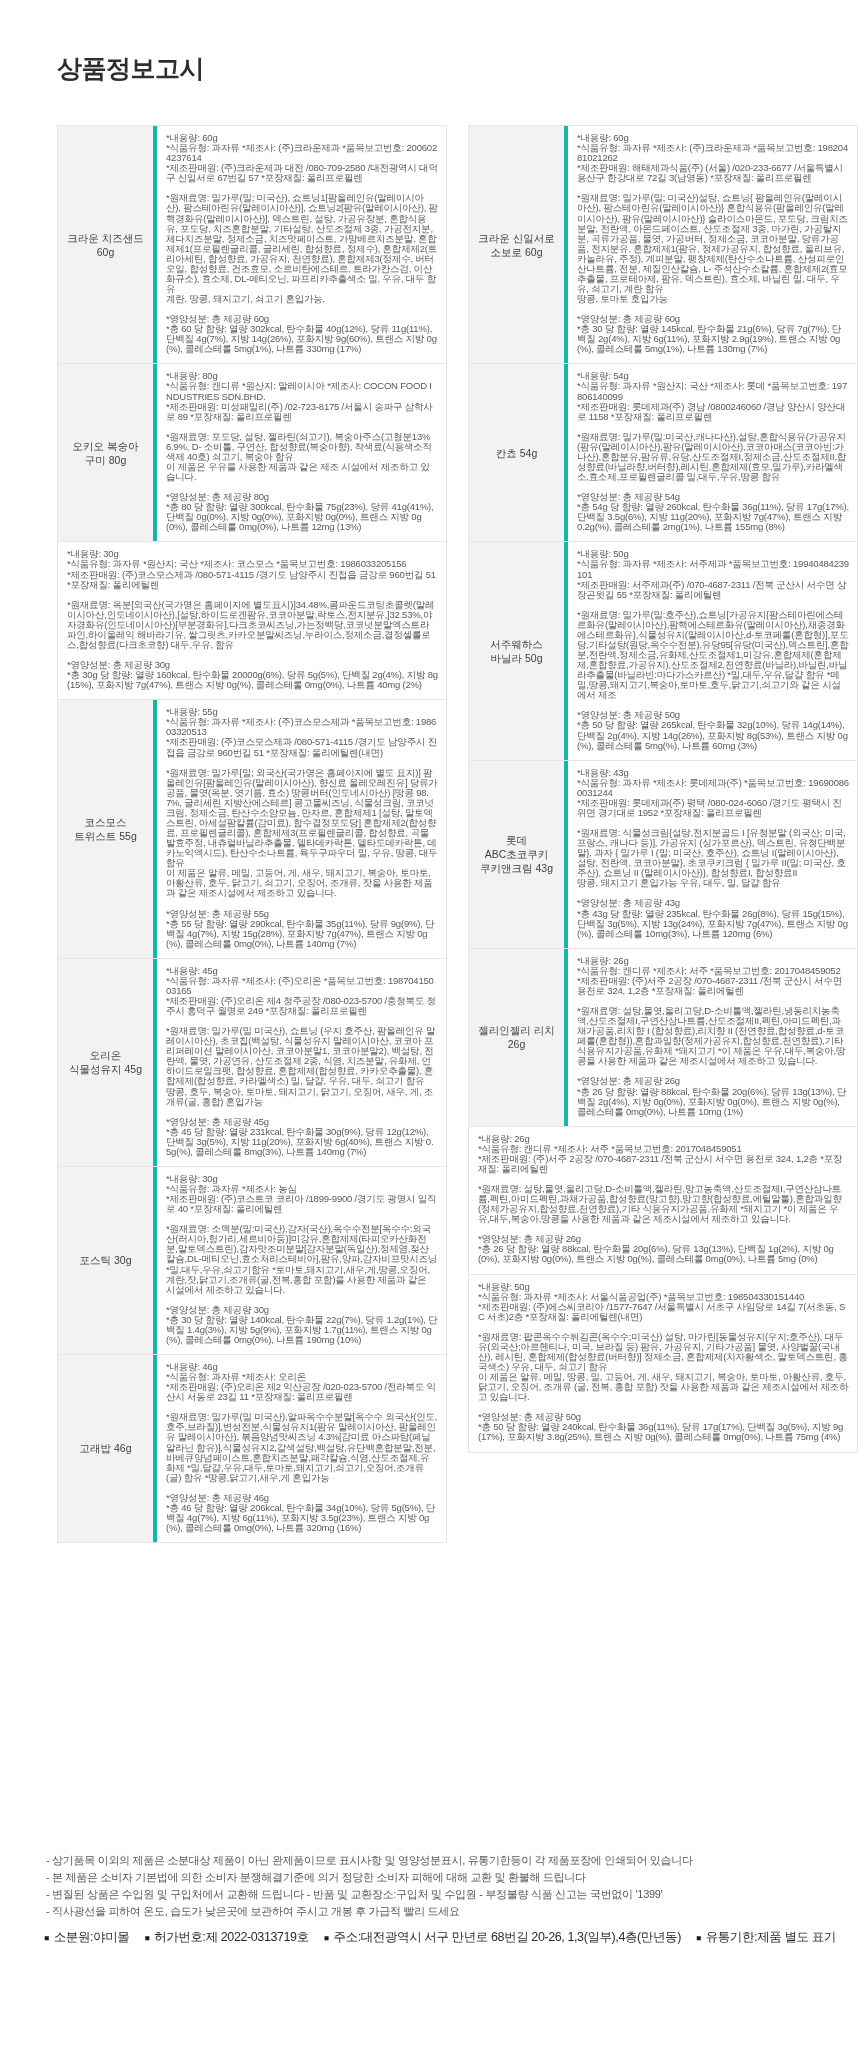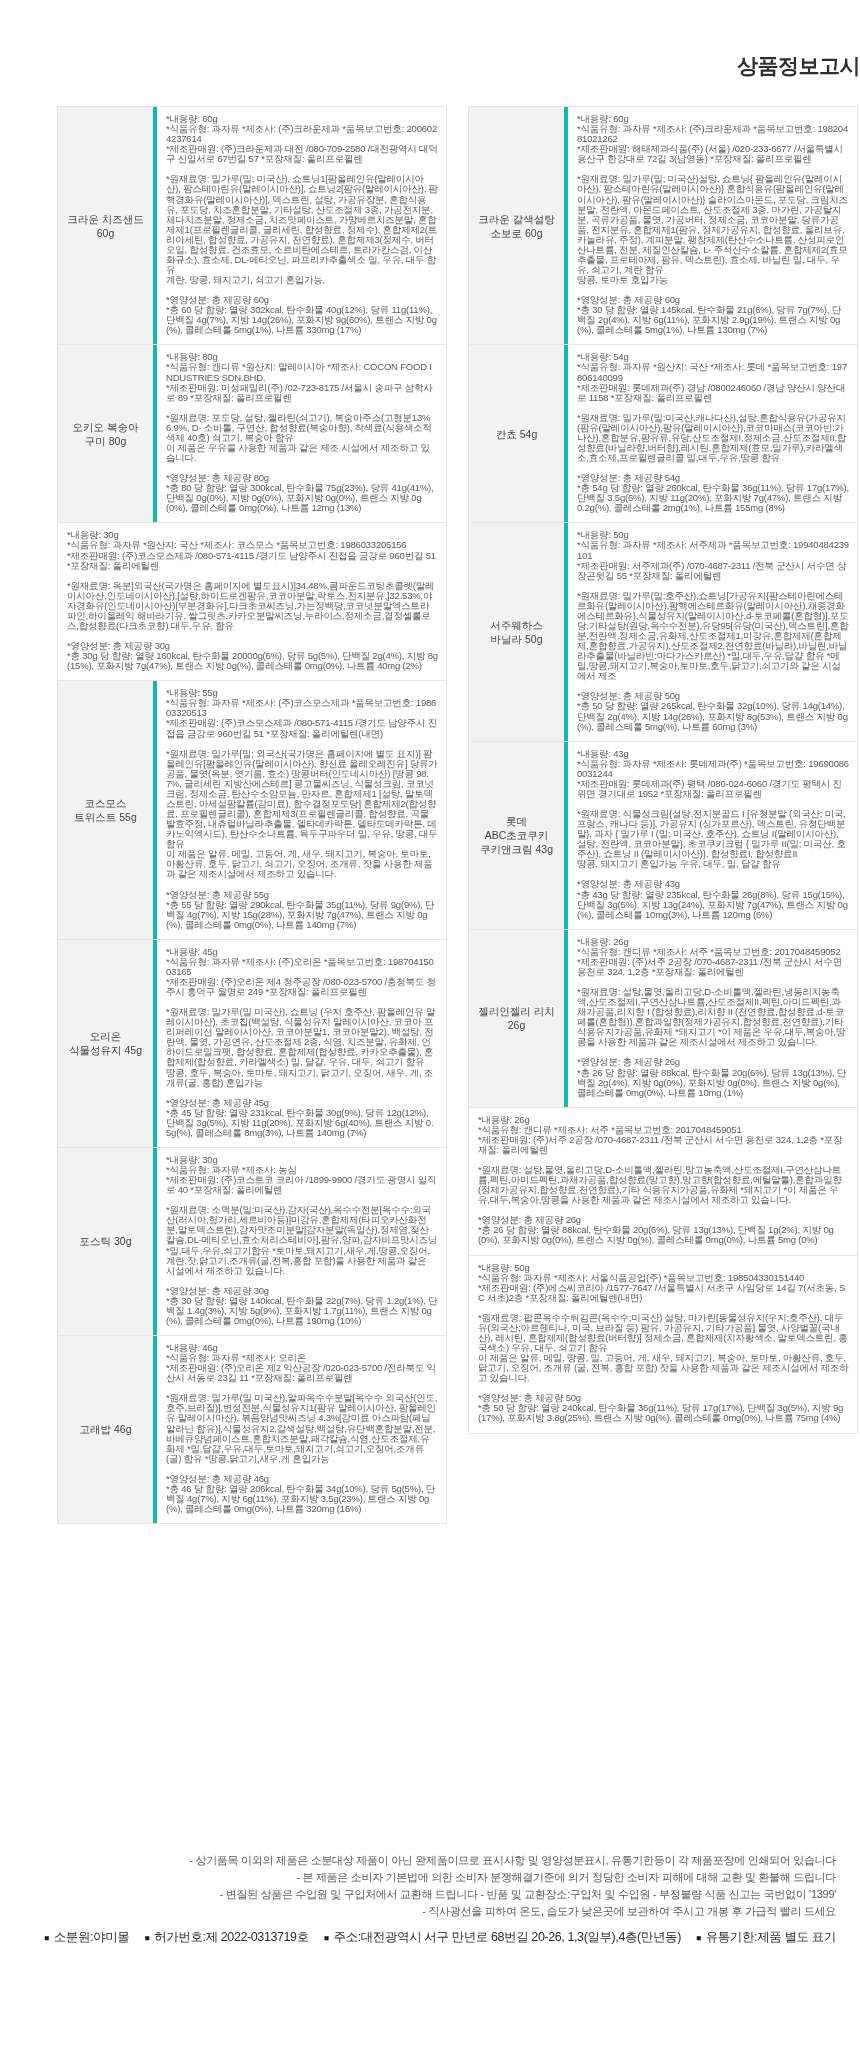--- a/index.html
+++ b/index.html
@@ -5,26 +5,25 @@
   html,body{margin:0;padding:0;background:#ffffff;}
   .page{
     position:relative;
     width:860px;height:2057px;
     overflow:hidden;
     background:#ffffff;
     font-family:"Liberation Sans","DejaVu Sans",sans-serif;
     box-sizing:border-box;
   }
   .title{
-    margin:52px 0 26px 57px;
-    font-size:21px;
+    margin:52px 0 40px 57px;
+    font-size:25px;
     font-weight:700;
     color:#2e2e2e;
     letter-spacing:-0.5px;
-    text-align:right;
   }
   .tables{
     display:flex;
     gap:21px;
     margin-left:57px;
     align-items:flex-start;
   }
   .ptable{
     width:390px;
     box-sizing:border-box;
@@ -57,21 +56,20 @@
     word-break:break-all;
   }
   .notes{
     position:absolute;
     left:46px;top:1852px;
     width:790px;
     font-size:11px;
     line-height:17px;
     color:#575757;
     letter-spacing:-0.3px;
-    text-align:right;
   }
   .bottom-bar{
     position:absolute;
     left:44px;top:1929px;
     width:800px;
     display:flex;
     gap:15px;
     align-items:baseline;
     font-size:12.5px;
     color:#2b2b2b;
@@ -166,21 +164,21 @@
 *제조판매원: (주)오리온 제2 익산공장 /020-023-5700 /전라북도 익산시 서동로 23길 11 *포장재질: 폴리프로필렌
 
 *원재료명: 밀가루(밀 미국산),알파옥수수분말[옥수수 외국산(인도,호주,브라질)],변성전분,식물성유지1(팜유 말레이시아산, 팜올레인유 말레이시아산), 볶음양념맛씨즈닝 4.3%[감미료 아스파탐(페닐알라닌 함유)],식물성유지2,갈색설탕,백설탕,유단백혼합분말,전분,바베큐양념페이스트,혼합치즈분말,패각칼슘,식염,산도조절제,유화제 *밀,달걀,우유,대두,토마토,돼지고기,쇠고기,오징어,조개류(굴) 함유 *땅콩,닭고기,새우,게 혼입가능
 
 *영양성분: 총 제공량 46g
 *총 46 당 함량: 열량 206kcal, 탄수화물 34g(10%), 당류 5g(5%), 단백질 4g(7%), 지방 6g(11%), 포화지방 3.5g(23%), 트랜스 지방 0g(%), 콜레스테롤 0mg(0%), 나트륨 320mg (16%)</div>
         </div>
       </div>
     <div class="ptable">
         <div class="prow">
-          <div class="pname">크라운 갈색설탕 소보로 60g</div>
+          <div class="pname">크라운 신일서로 소보로 60g</div>
           <div class="pdetails">*내용량: 60g
 *식품유형: 과자류 *제조사: (주)크라운제과 *품목보고번호: 19820481021262
 *제조판매원: 해태제과식품(주) (서울) /020-233-6677 /서울특별시 용산구 한강대로 72길 3(남영동) *포장재질: 폴리프로필렌
 
 *원재료명: 밀가루(밀; 미국산)설탕, 쇼트닝{ 팜올레인유(말레이시아산), 팜스테아린유(말레이시아산)} 혼합식용유(팜올레인유(말레이시아산), 팜유(말레이시아산)} 슬라이스아몬드, 포도당, 크림치즈분말, 전란액, 아몬드페이스트, 산도조절제 3종, 마가린, 가공탈지분, 곡류가공품, 물엿, 가공버터, 정제소금, 코코아분말, 당류가공품, 전지분유, 혼합제제1(팜유, 정제가공유지, 합성향료, 올리브유, 카놀라유, 주정), 계피분말, 팽창제제(탄산수소나트륨, 산성피로인산나트륨, 전분, 제질인산칼슘, L- 주석산수소칼륨, 혼합제제2(효모추출물, 프로테아제, 팜유, 덱스트린), 효소제, 바닐린 밀, 대두, 우유, 쇠고기, 계란 함유
 땅콩, 토마토 호입가능
 
 *영양성분: 총 제공량 60g
 *총 30 당 함량: 열량 145kcal, 탄수화물 21g(6%), 당류 7g(7%), 단백질 2g(4%), 지방 6g(11%), 포화지방 2.9g(19%), 트랜스 지방 0g(%), 콜레스테롤 5mg(1%), 나트륨 130mg (7%)</div>
         </div>

